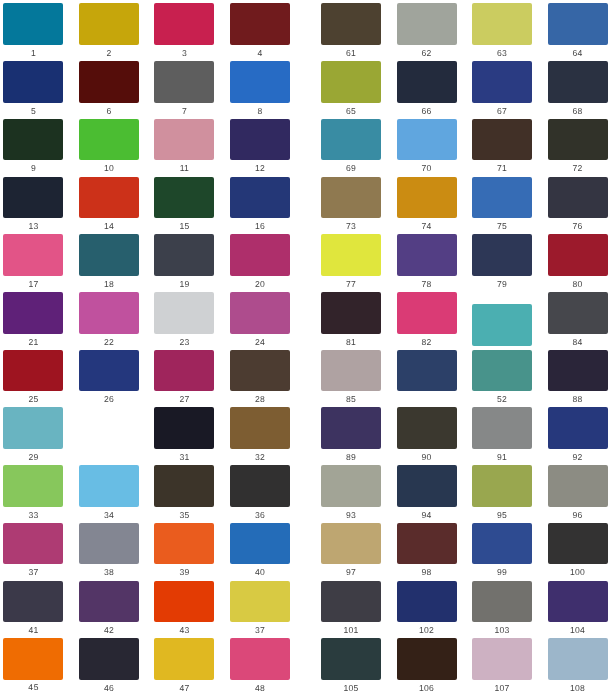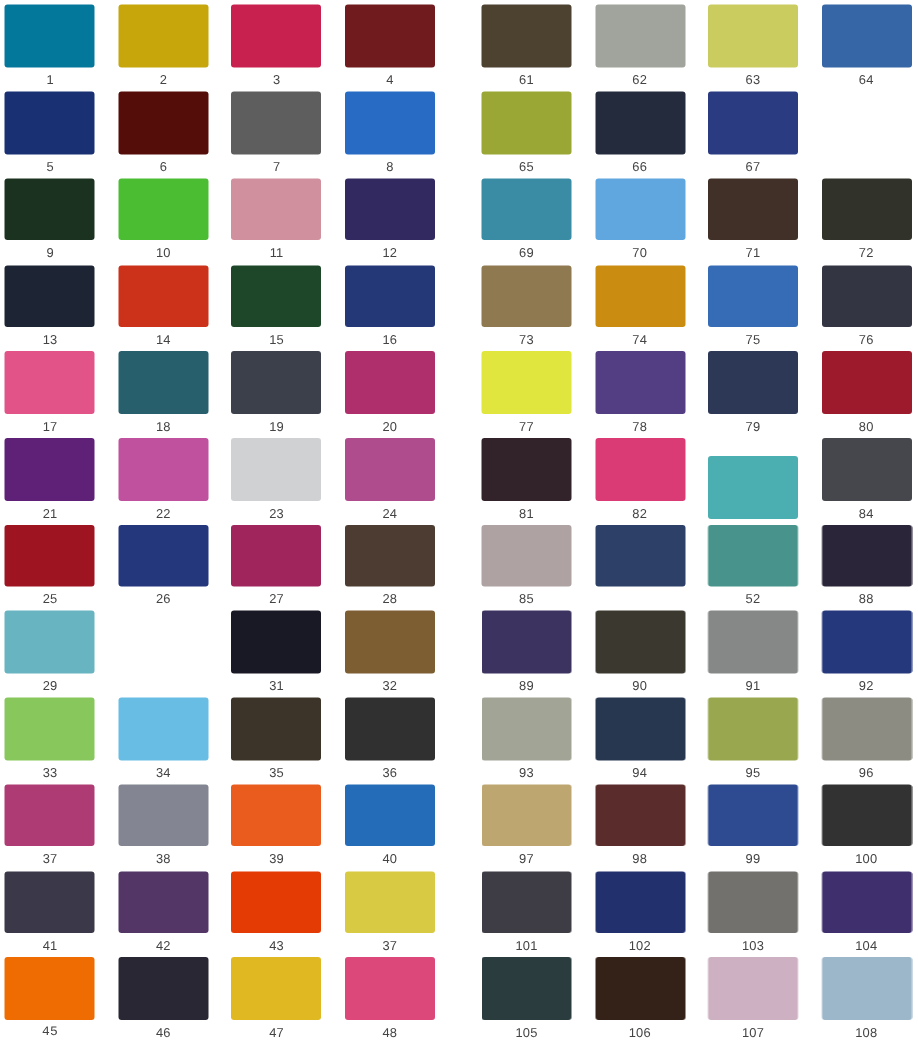--- a/index.html
+++ b/index.html
@@ -267,20 +267,24 @@
    <div class="swatch-label" style="color: rgb(68, 68, 68);">65</div>
   </div>
   <div class="swatch-cell" style="left:396.5px;top:61.04px">
    <div class="swatch-chip" style="background-color: rgb(35, 43, 61);"></div>
    <div class="swatch-label" style="color: rgb(68, 68, 68);">66</div>
   </div>
   <div class="swatch-cell" style="left:472.0px;top:61.04px">
    <div class="swatch-chip" style="background-color: rgb(42, 59, 130);"></div>
    <div class="swatch-label" style="color: rgb(68, 68, 68);">67</div>
   </div>
+  <div class="swatch-cell" style="left:547.5px;top:61.04px">
+   <div class="swatch-chip" style="background-color: rgb(42, 49, 65);"></div>
+   <div class="swatch-label" style="color: rgb(68, 68, 68);">68</div>
+  </div>
   <div class="swatch-cell" style="left:321.0px;top:118.78px">
    <div class="swatch-chip" style="background-color: rgb(57, 140, 163);"></div>
    <div class="swatch-label" style="color: rgb(68, 68, 68);">69</div>
   </div>
   <div class="swatch-cell" style="left:396.5px;top:118.78px">
    <div class="swatch-chip" style="background-color: rgb(96, 166, 223);"></div>
    <div class="swatch-label" style="color: rgb(68, 68, 68);">70</div>
   </div>
   <div class="swatch-cell" style="left:472.0px;top:118.78px">
    <div class="swatch-chip" style="background-color: rgb(65, 48, 39);"></div>

